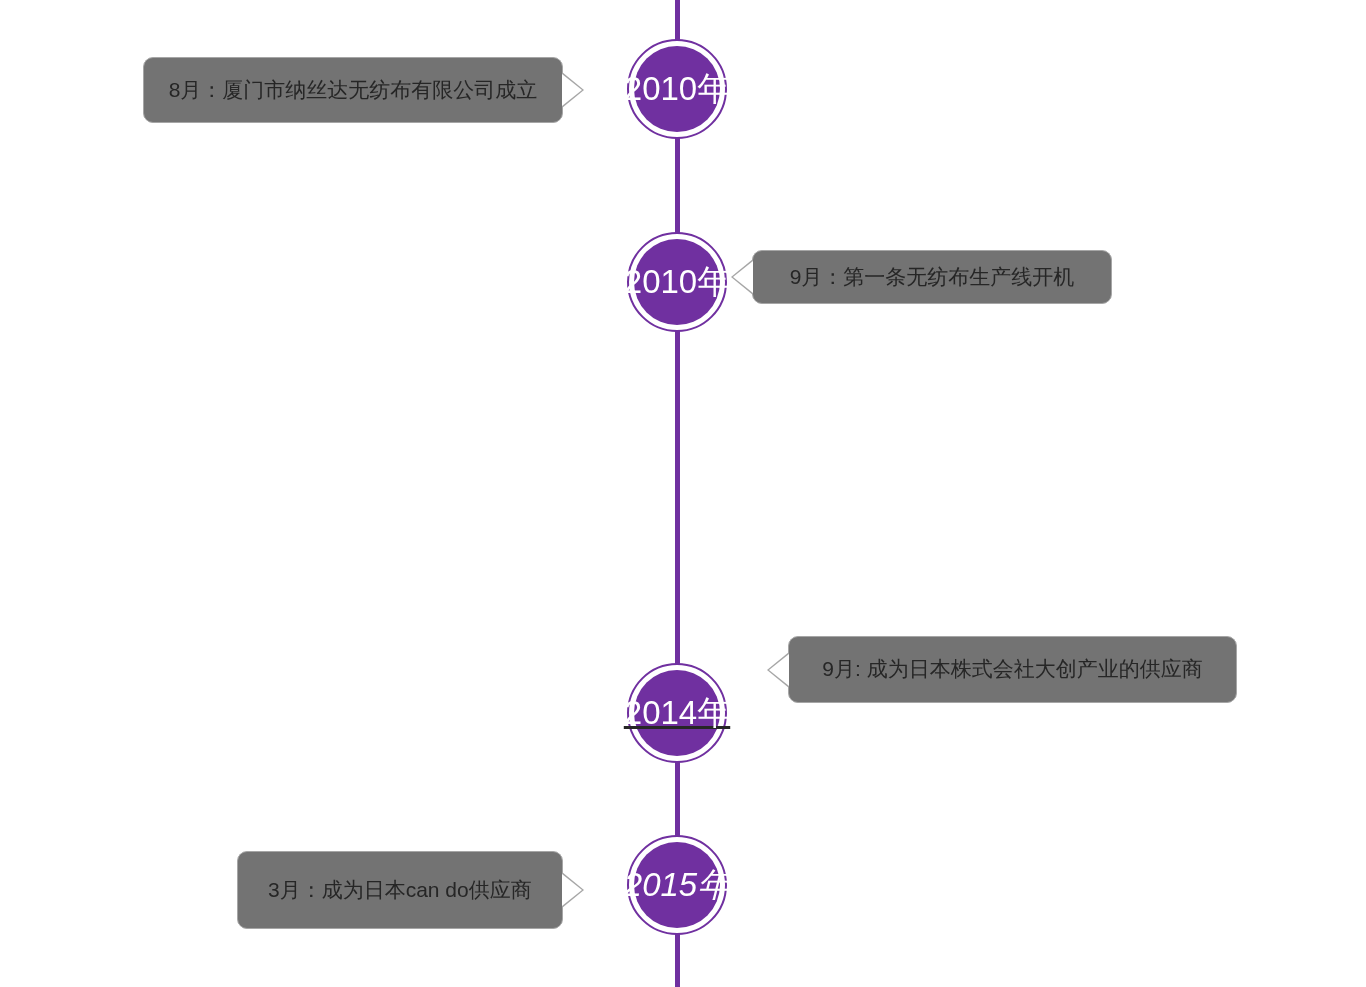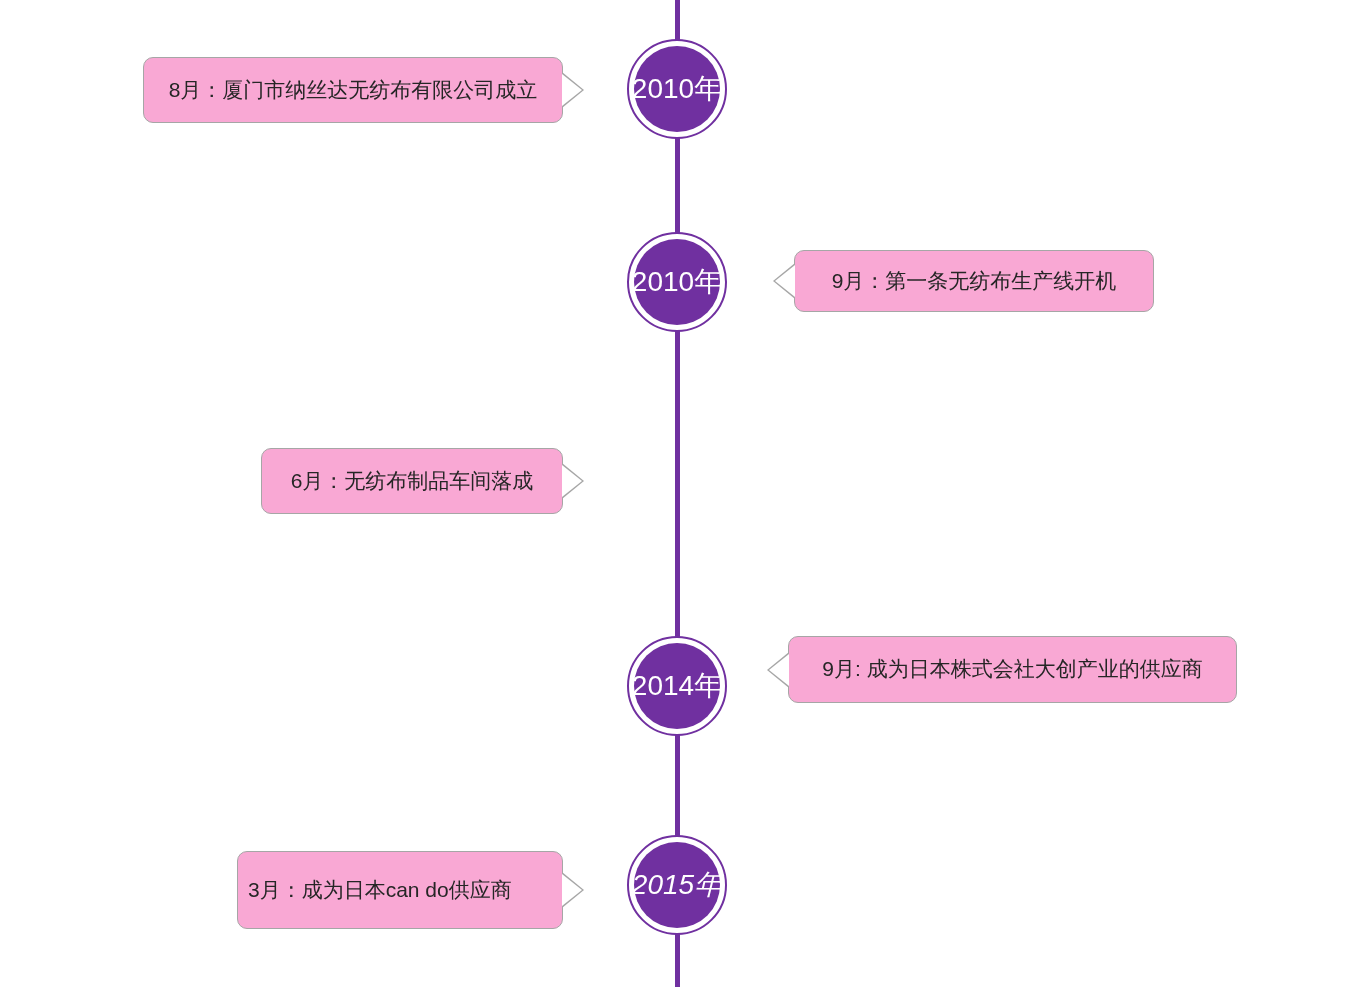--- a/index.html
+++ b/index.html
@@ -49,45 +49,45 @@
     width:86px;
     height:86px;
     border-radius:50%;
     background:var(--purple);
     display:flex;
     align-items:center;
     justify-content:center;
   }
   .year{
     color:#ffffff;
-    font-size:28px;
+    font-size:33px;
     letter-spacing:0px;
     white-space:nowrap;
     text-align:center;
   }
   .callout{
     position:absolute;
-    background:#f9a8d4;
+    background:#737373;
     border:1px solid var(--callout-border);
     border-radius:10px;
     display:flex;
     align-items:center;
     justify-content:center;
     text-align:center;
     font-size:21px;
     color:var(--text);
     z-index:1;
     line-height:1.45;
   }
   .callout.multi{
     flex-direction:column;
     align-items:flex-start;
     justify-content:center;
     text-align:left;
-    padding-left:10px;
+    padding-left:30px;
     line-height:1.55;
   }
   .callout-text{white-space:nowrap;}
   
   .tail{
     position:absolute;
     top:50%;
     margin-top:-18px;
     width:0;height:0;
   }
@@ -139,31 +139,27 @@
   <div class="callout" style="left:143px; top:57px; width:420px; height:66px;">
     <span class="callout-text">8月：厦门市纳丝达无纺布有限公司成立</span>
     <span class="tail tail-right"></span>
   </div>
 
   <div class="node" style="top:232px;">
     <div class="node-inner">
       <span class="year">2010年</span>
     </div>
   </div>
-  <div class="callout" style="left:794px; top:250px; width:360px; height:62px;">
+  <div class="callout" style="left:752px; top:250px; width:360px; height:54px;">
     <span class="callout-text">9月：第一条无纺布生产线开机</span>
     <span class="tail tail-left"></span>
   </div>
 
-  <div class="callout" style="left:261px; top:448px; width:302px; height:66px;">
-    <span class="callout-text">6月：无纺布制品车间落成</span>
-    <span class="tail tail-right"></span>
-  </div>
 
-  <div class="node" style="top:636px;">
+  <div class="node" style="top:663px;text-decoration:underline;">
     <div class="node-inner">
       <span class="year">2014年</span>
     </div>
   </div>
   <div class="callout" style="left:788px; top:636px; width:449px; height:67px;">
     <span class="callout-text">9月: 成为日本株式会社大创产业的供应商</span>
     <span class="tail tail-left"></span>
   </div>
 
   <div class="node" style="top:835px;font-style:italic;">

